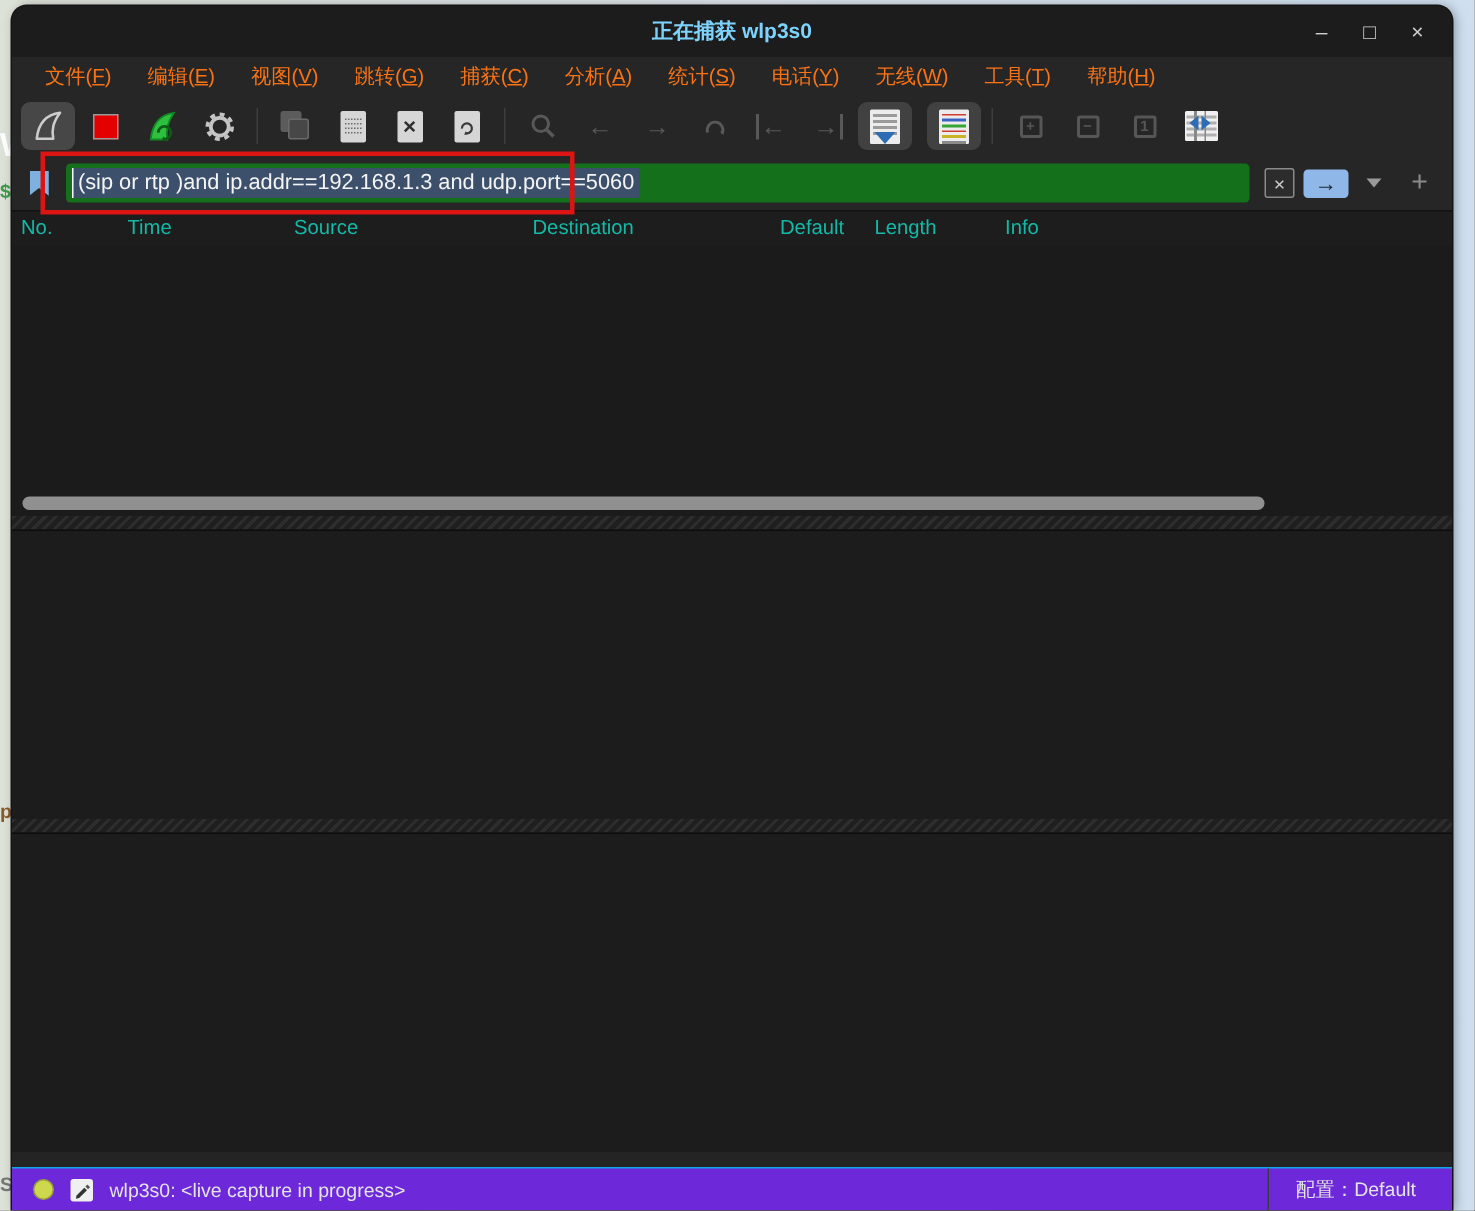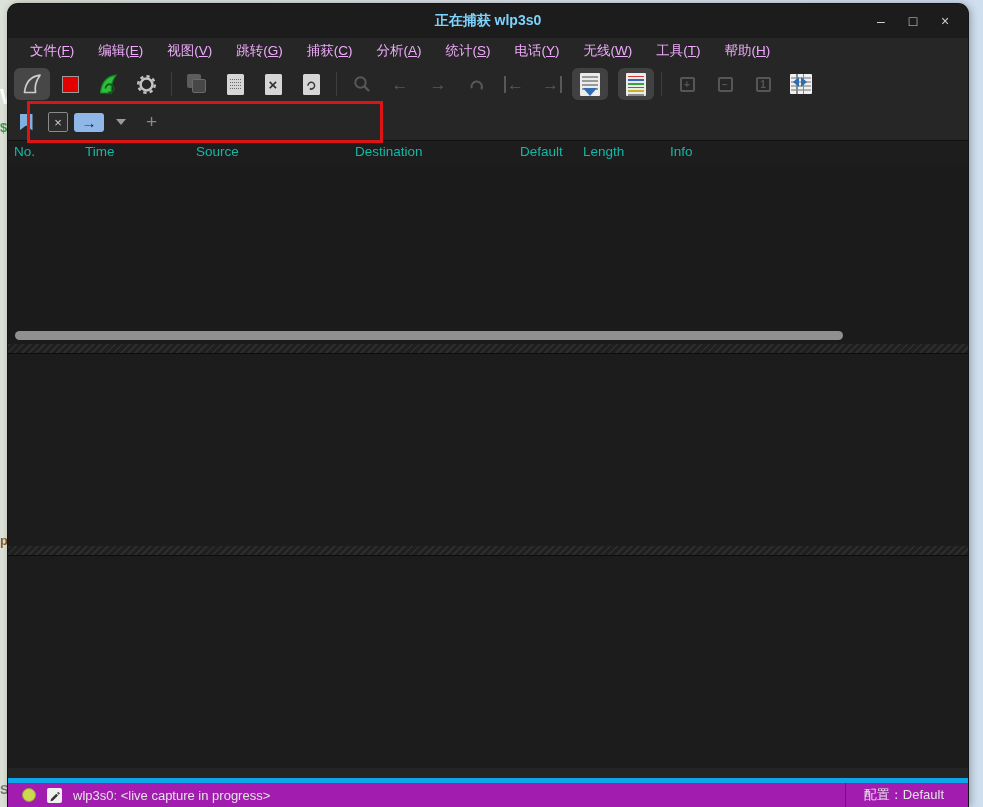--- a/index.html
+++ b/index.html
@@ -21,21 +21,21 @@
               position:relative; flex:0 0 auto; }
   .title { position:absolute; left:0; right:0; text-align:center; color:#7dd3fc;
            font-size:14px; font-weight:bold; }
   .win-controls { margin-left:auto; display:flex; align-items:center; gap:6px; padding-right:10px; z-index:2; }
   .win-btn { width:26px; height:26px; display:flex; align-items:center; justify-content:center;
              color:#cfcfcf; font-size:14px; border-radius:5px; cursor:default; }
 
   
   .menubar { height:26px; background:#262626; display:flex; align-items:center;
              padding-left:12px; gap:4px; flex:0 0 auto; }
-  .menu-item { color:#f0abfc; font-size:13.5px; padding:3px 10px; border-radius:4px; white-space:nowrap; }
+  .menu-item { color:#f97316; font-size:13.5px; padding:3px 10px; border-radius:4px; white-space:nowrap; }
   .menu-item u { text-decoration:underline; }
   .po::before { content:"("; } .pc::before { content:")"; }
 
   
   .toolbar { height:40px; background:#262626; display:flex; align-items:center;
              padding-left:6px; gap:2px; flex:0 0 auto; }
   .tb-btn { width:36px; height:32px; display:flex; align-items:center; justify-content:center;
             border-radius:6px; flex:0 0 auto; }
   .tb-btn.active { background:#474747; }
   .tb-btn.toggled { background:#414141; }
@@ -103,21 +103,21 @@
   .hscroll { height:18px; background:#1b1b1b; position:relative; flex:0 0 auto; }
   .hscroll .thumb { position:absolute; left:7px; top:5px; width:828px; height:9px;
                     background:#909090; border-radius:5px; }
   .splitter { height:9px; flex:0 0 auto;
       background:repeating-linear-gradient(135deg,#2d2d2d 0 2px,#1f1f1f 2px 5px); }
   .pane { background:#1c1c1c; border-top:1px solid #0d0d0d; flex:0 0 auto; }
   .pane-details { height:193px; }
   .pane-bytes { height:213px; }
 
   
-  .statusbar { height:29px; background:#a21caf; border-top:5px solid #0ea5e9;
+  .statusbar { height:29px; background:#6d28d9; border-top:1px solid #0ea5e9;
                display:flex; align-items:center; margin-top:auto; flex:0 0 auto;
                font-size:13px; color:#e4e4e4; }
   .sb-left { display:flex; align-items:center; gap:11px; padding-left:14px; flex:1; }
   .expert-dot { width:14px; height:14px; border-radius:50%; background:#cdd84f;
                 border:1px solid #9aa23a; }
   .comment-icon { width:15px; height:15px; background:#f0f0f0; border-radius:2px;
                   display:flex; align-items:center; justify-content:center; }
   .sb-cell { padding:0 18px; border-left:1px solid #3c3c3c; height:100%;
              display:flex; align-items:center; white-space:nowrap; }
 
@@ -285,20 +285,23 @@
         <span class="t1"></span>
           <span class="t2"></span>
       </span>
     </div>
   </div>
 
   <div class="filterbar">
     <div class="bookmark-btn">
       <span class="bookmark"></span>
     </div>
+    <div class="filter-field">
+      <span class="filter-text">(sip or rtp )and ip.addr==192.168.1.3 and udp.port==5060</span>
+    </div>
     <div class="clear-btn">×</div>
     <div class="apply-btn">→</div>
     <div class="caret-down"></div>
     <div class="plus-btn">+</div>
   </div>
 
   <div class="pkt-header">
     <span class="col" style="left:6px">No.</span>
     <span class="col" style="left:77px">Time</span>
     <span class="col" style="left:188px">Source</span>

